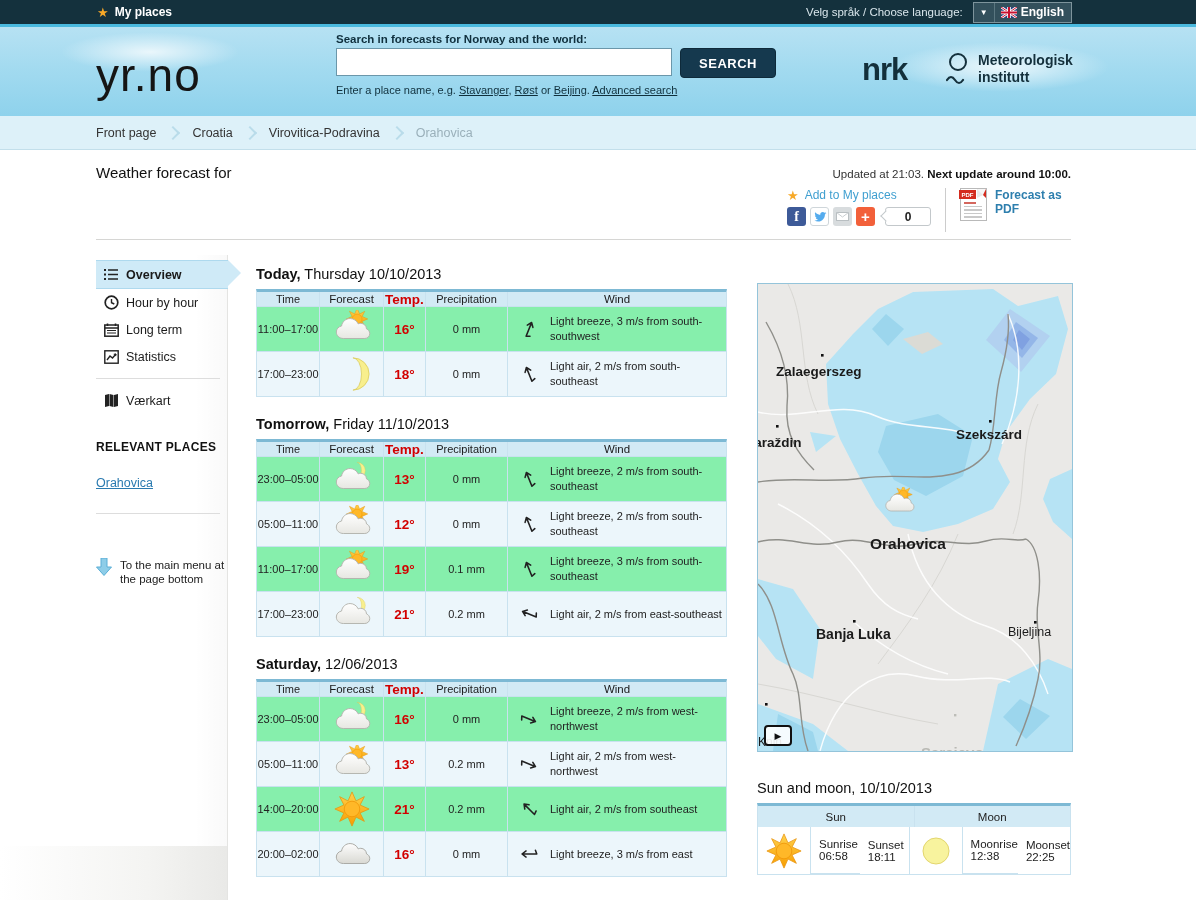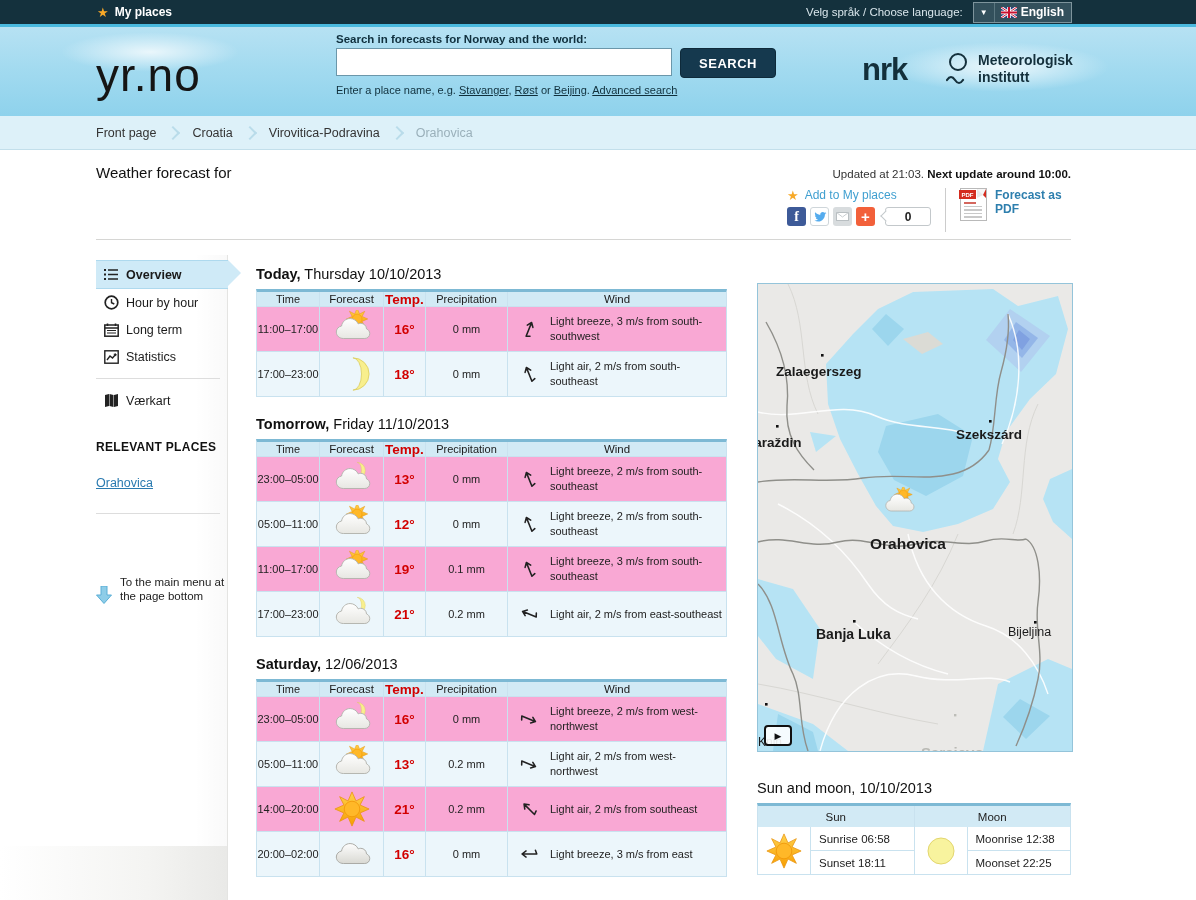--- a/index.html
+++ b/index.html
@@ -80,35 +80,35 @@
      background:linear-gradient(to right,#ffffff 0%,#f4f4f2 65%,#e9e9e7 100%)}
   .sidebar{position:absolute;left:96px;top:260px;width:132px}
   .sitem{position:relative;height:27px;display:flex;align-items:center;gap:7px;padding-left:8px;font-size:12.5px;color:#1a1a1a;cursor:pointer}
   .sitem svg{flex:0 0 auto}
   .sitem.active{background:#cfeaf7;border-top:1px solid #aed9ee;border-bottom:1px solid #aed9ee;width:124px;font-weight:bold}
   .sitem.active:after{content:"";position:absolute;right:-13px;top:-1px;border-top:13.5px solid transparent;
      border-bottom:13.5px solid transparent;border-left:13px solid #cfeaf7}
   .side-sep{border-top:1px solid #ddd;margin:8px 0;width:124px}
   .relheading{font-size:12px;font-weight:bold;color:#111;margin:26px 0 0 0;letter-spacing:.3px}
   .placelink{display:inline-block;margin-top:22px;font-size:12.5px;color:#2a7ab0;text-decoration:underline;cursor:pointer}
-  .bottomnote{margin-top:61px;display:flex;gap:8px;align-items:flex-end;cursor:pointer}
+  .bottomnote{margin-top:44px;display:flex;gap:8px;align-items:flex-start;cursor:pointer}
   .bottomnote .txt{font-size:11.5px;color:#222;line-height:1.25}
   
   .content{position:absolute;left:256px;top:266px;width:471px}
   .dayheading{font-size:14.5px;color:#111;margin-bottom:7px}
   .dayheading .b{font-weight:bold}
   .ftable{width:471px;box-sizing:border-box;border:1px solid #c9e2ef;border-top:3px solid #7db9d4;background:#fff;margin-bottom:19px}
   .fhead{display:flex;background:#d2eaf5;height:14px;font-size:11.5px;color:#1a1a1a}
   .cell{display:flex;align-items:center;justify-content:center;box-sizing:border-box}
   .c-time{width:62px}.c-fc{width:64px}.c-temp{width:42px}.c-prec{width:82px}
   .c-wind{flex:1;justify-content:flex-start;padding-left:10px;gap:10px}
   .fhead .c-wind{justify-content:center;padding-left:0}
   .frow .c-fc,.frow .c-temp,.frow .c-prec,.frow .c-wind,
   .fhead .c-fc,.fhead .c-temp,.fhead .c-prec,.fhead .c-wind{border-left:1px solid #c9e2ef}
-  .frow{display:flex;height:44px;border-top:1px solid #c9e2ef;background:#f9a8d4}
+  .frow{display:flex;height:44px;border-top:1px solid #c9e2ef;background:#86efac}
   .fbody .frow:nth-child(even){background:#ecf6fb}
   .c-time{font-size:11px;color:#222}
   .c-temp{font-size:13.5px;font-weight:bold;color:#d20000}
   .c-prec{font-size:11px}
   .windtext{font-size:11px;line-height:1.35;color:#222;padding-right:4px}
   .wi{width:38px;height:38px;display:block}
   .warrow{width:22px;height:22px;display:block;transform-origin:50% 50%;flex:0 0 auto}
   
   .map{position:absolute;left:757px;top:283px;width:314px;height:467px;border:1px solid #94c4da;background:#eae9e7;cursor:grab}
   .map svg{display:block}
@@ -119,21 +119,21 @@
   .sunmoon{position:absolute;left:757px;top:780px;width:314px}
   .smheading{font-size:14.5px;color:#111}
   .smheading .b{font-weight:normal}
   .smtable{margin-top:7px;border:1px solid #c9e2ef;border-top:3px solid #7db9d4;background:#fff;box-sizing:border-box}
   .smhead{display:flex;height:21px;background:#d2eaf5;font-size:11.5px}
   .smhead .cell{flex:1}
   .smhead .cell+.cell{border-left:1px solid #c9e2ef}
   .smbody{display:flex;height:47px}
   .smicon{width:52px;display:flex;align-items:center;justify-content:center}
   .smicon.mb{border-left:1px solid #c9e2ef}
-  .smrows{flex:1;display:flex;flex-direction:column;border-left:1px solid #c9e2ef}
+  .smrows{flex:1;display:flex;flex-direction:row;border-left:1px solid #c9e2ef}
   .smrow{flex:1;display:flex;align-items:center;padding-left:8px;font-size:11.5px}
   .smrow:first-child{border-bottom:1px solid #c9e2ef}
 </style>
 </head>
 <body>
 
 <svg width="0" height="0" style="position:absolute" aria-hidden="true">
   <defs>
     <linearGradient id="g-sun" x1="0" y1="0" x2="0" y2="1">
       <stop offset="0" stop-color="#ffd24d"></stop>

